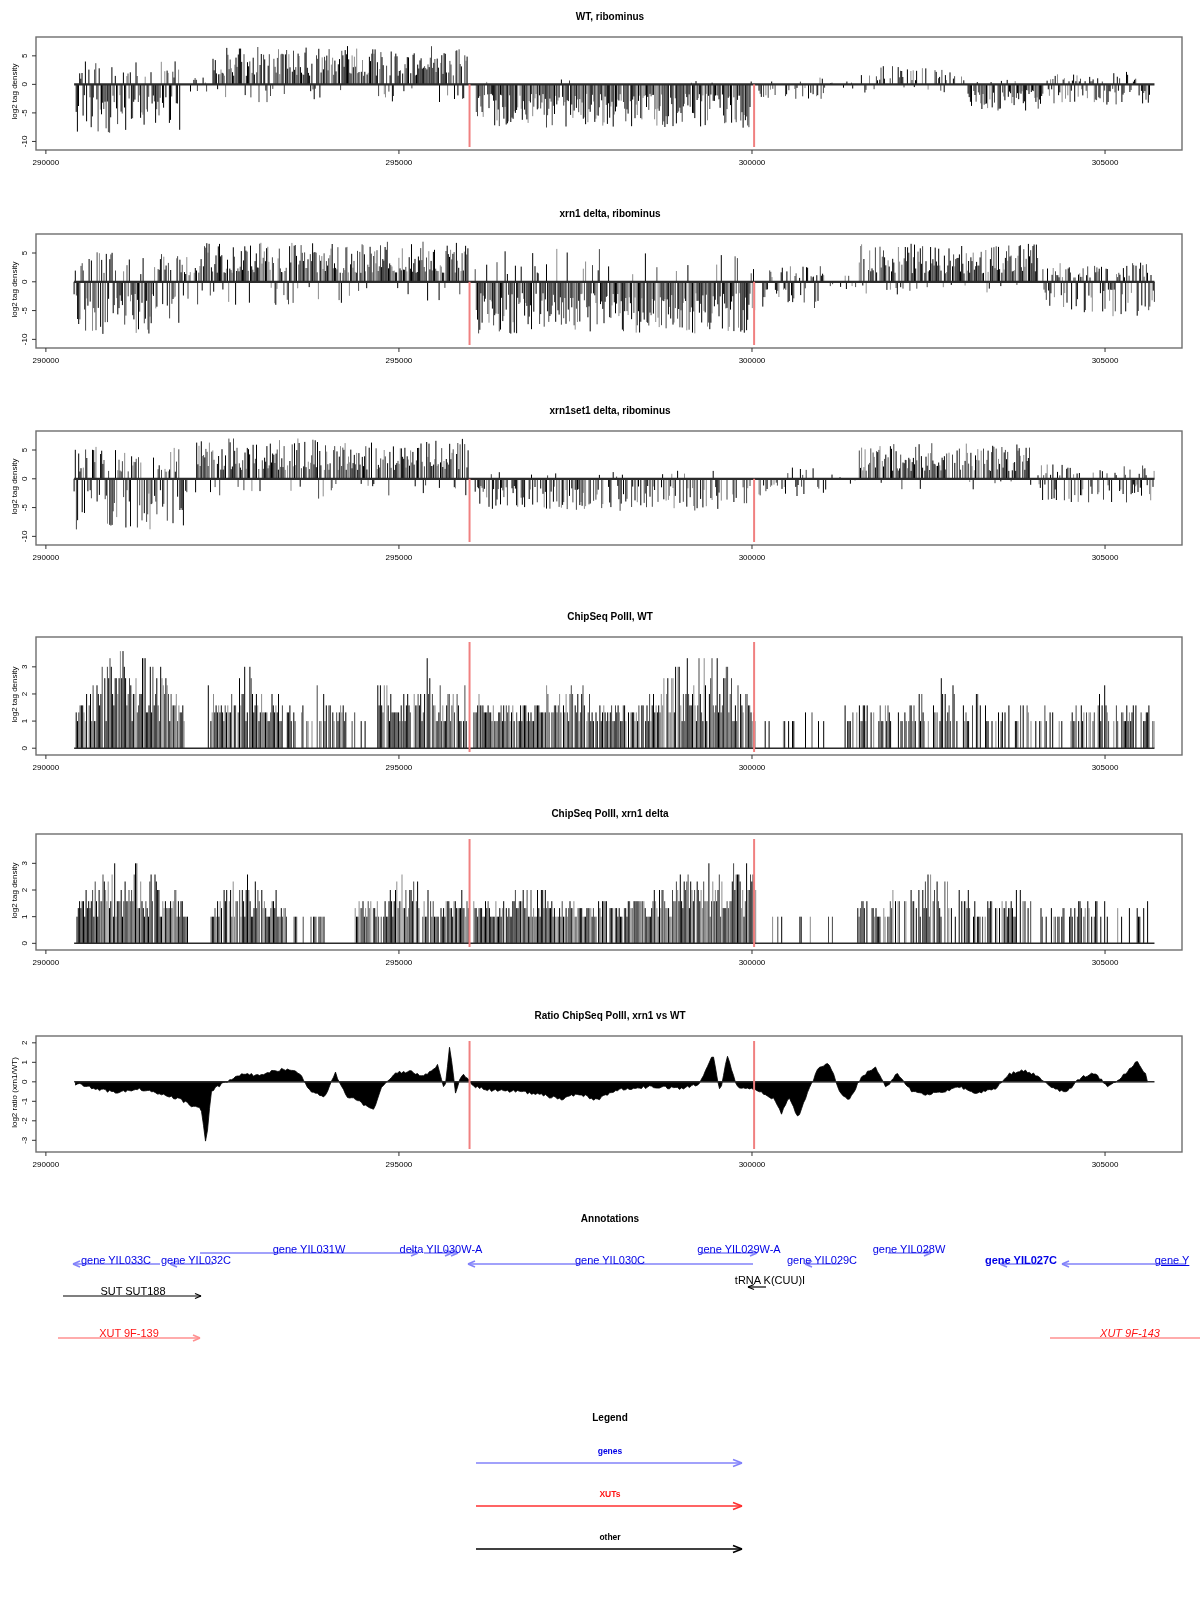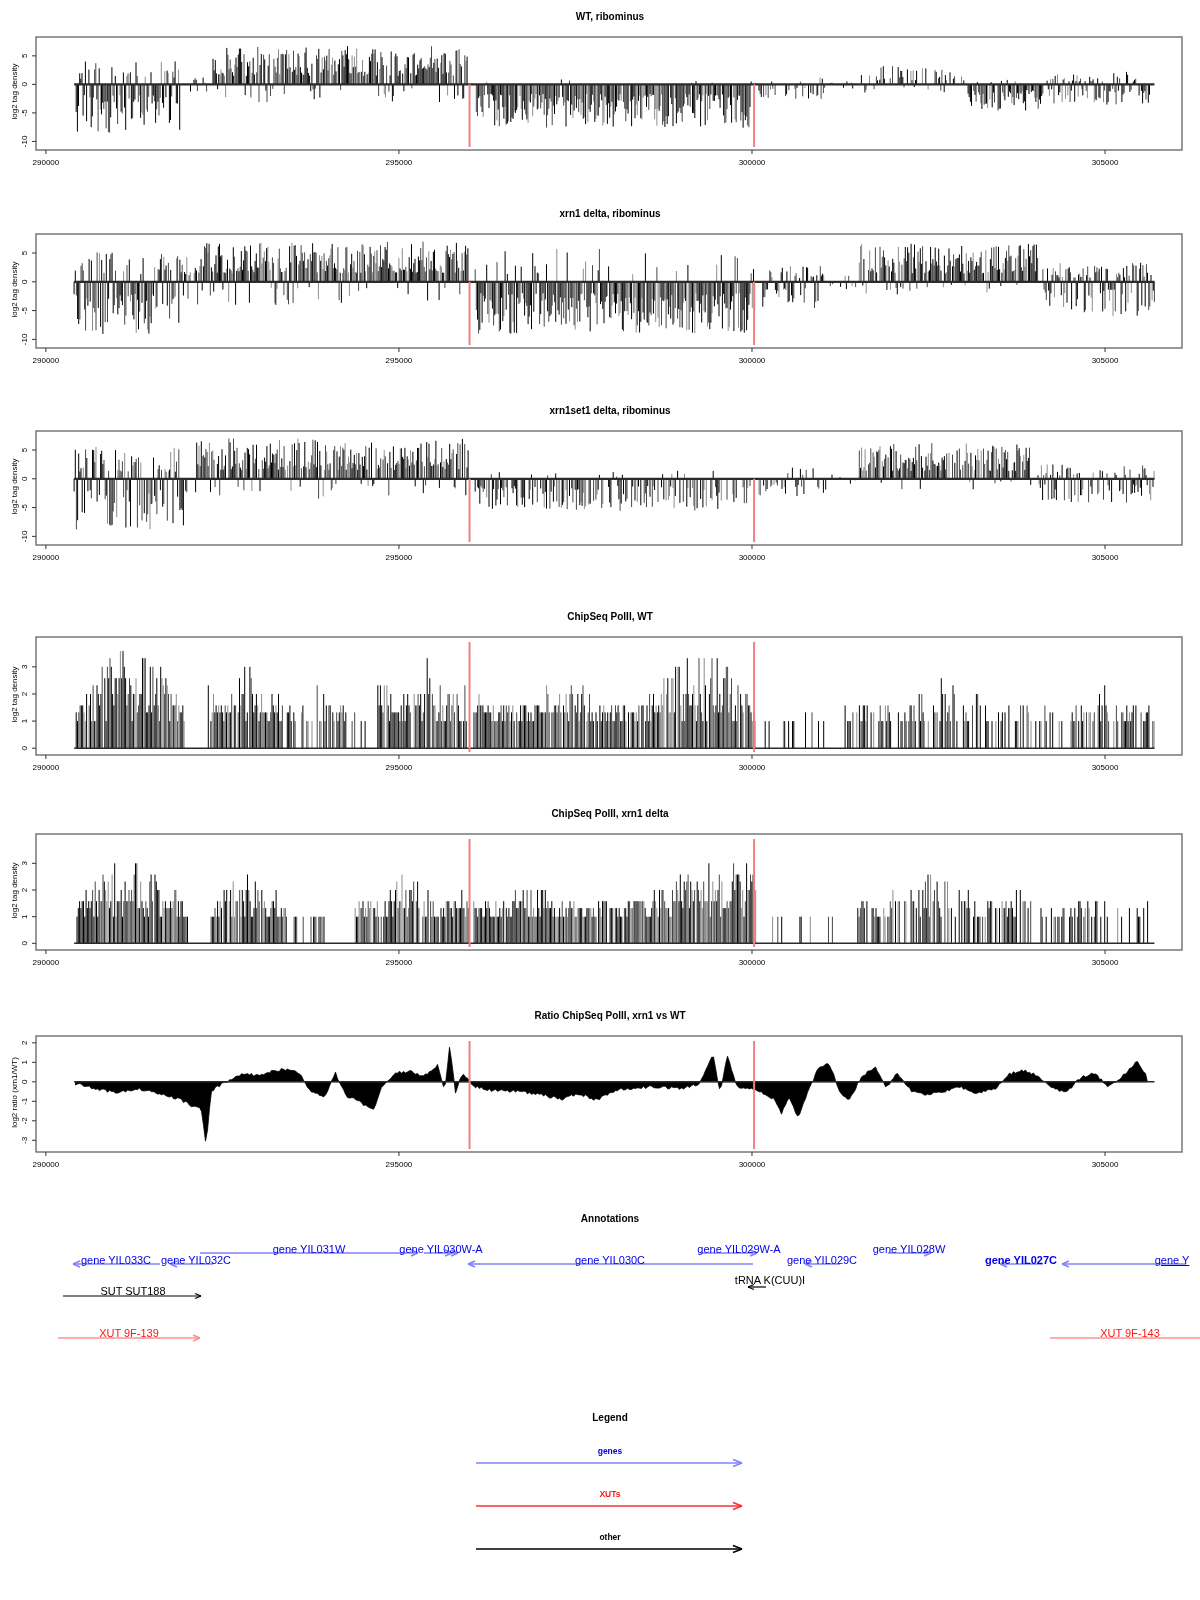--- a/index.html
+++ b/index.html
@@ -243,27 +243,27 @@
 
   <div class="ptitle" style="top:1213px">Annotations</div>
   <div class="ptitle" style="top:1412px">Legend</div>
 
   <div class="leglab" id="leg-0" style="top: 1446px; color: rgb(0, 0, 230);">genes</div>
   <div class="leglab" id="leg-1" style="top: 1489px; color: rgb(255, 20, 20);">XUTs</div>
   <div class="leglab" id="leg-2" style="top: 1532px; color: rgb(0, 0, 0);">other</div>
 
   <div id="ann-labels">
       <div class="annlab" style="left: 309px; top: 1243px; color: rgb(0, 0, 230);">gene YIL031W</div>
-      <div class="annlab" style="left: 441px; top: 1243px; color: rgb(0, 0, 230);">gene YIL030W-A</div>
+      <div class="annlab" style="left: 441px; top: 1243px; color: rgb(0, 0, 230);">delta YIL030W-A</div>
       <div class="annlab" style="left: 739px; top: 1243px; color: rgb(0, 0, 230);">gene YIL029W-A</div>
       <div class="annlab" style="left: 909px; top: 1243px; color: rgb(0, 0, 230);">gene YIL028W</div>
       <div class="annlab" style="left: 116px; top: 1254px; color: rgb(0, 0, 230);">gene YIL033C</div>
       <div class="annlab" style="left: 196px; top: 1254px; color: rgb(0, 0, 230);">gene YIL032C</div>
       <div class="annlab" style="left: 610px; top: 1254px; color: rgb(0, 0, 230);">gene YIL030C</div>
       <div class="annlab" style="left: 822px; top: 1254px; color: rgb(0, 0, 230);">gene YIL029C</div>
       <div class="annlab" style="left: 1021px; top: 1254px; color: rgb(0, 0, 230); font-weight: bold;">gene YIL027C</div>
       <div class="annlab" style="left: 1172px; top: 1254px; color: rgb(0, 0, 230); text-decoration: underline;">gene Y</div>
       <div class="annlab" style="left: 770px; top: 1274px; color: rgb(0, 0, 0);">tRNA K(CUU)I</div>
       <div class="annlab" style="left: 133px; top: 1285px; color: rgb(0, 0, 0);">SUT SUT188</div>
       <div class="annlab" style="left: 129px; top: 1327px; color: rgb(255, 20, 20);">XUT 9F-139</div>
-      <div class="annlab" style="left: 1130px; top: 1327px; color: rgb(255, 20, 20);">XUT 9F-143</div>
+      <div class="annlab" style="left: 1130px; top: 1327px; color: rgb(255, 20, 20); font-style: italic;">XUT 9F-143</div>
     </div>
 </div>
 
 </body></html>

